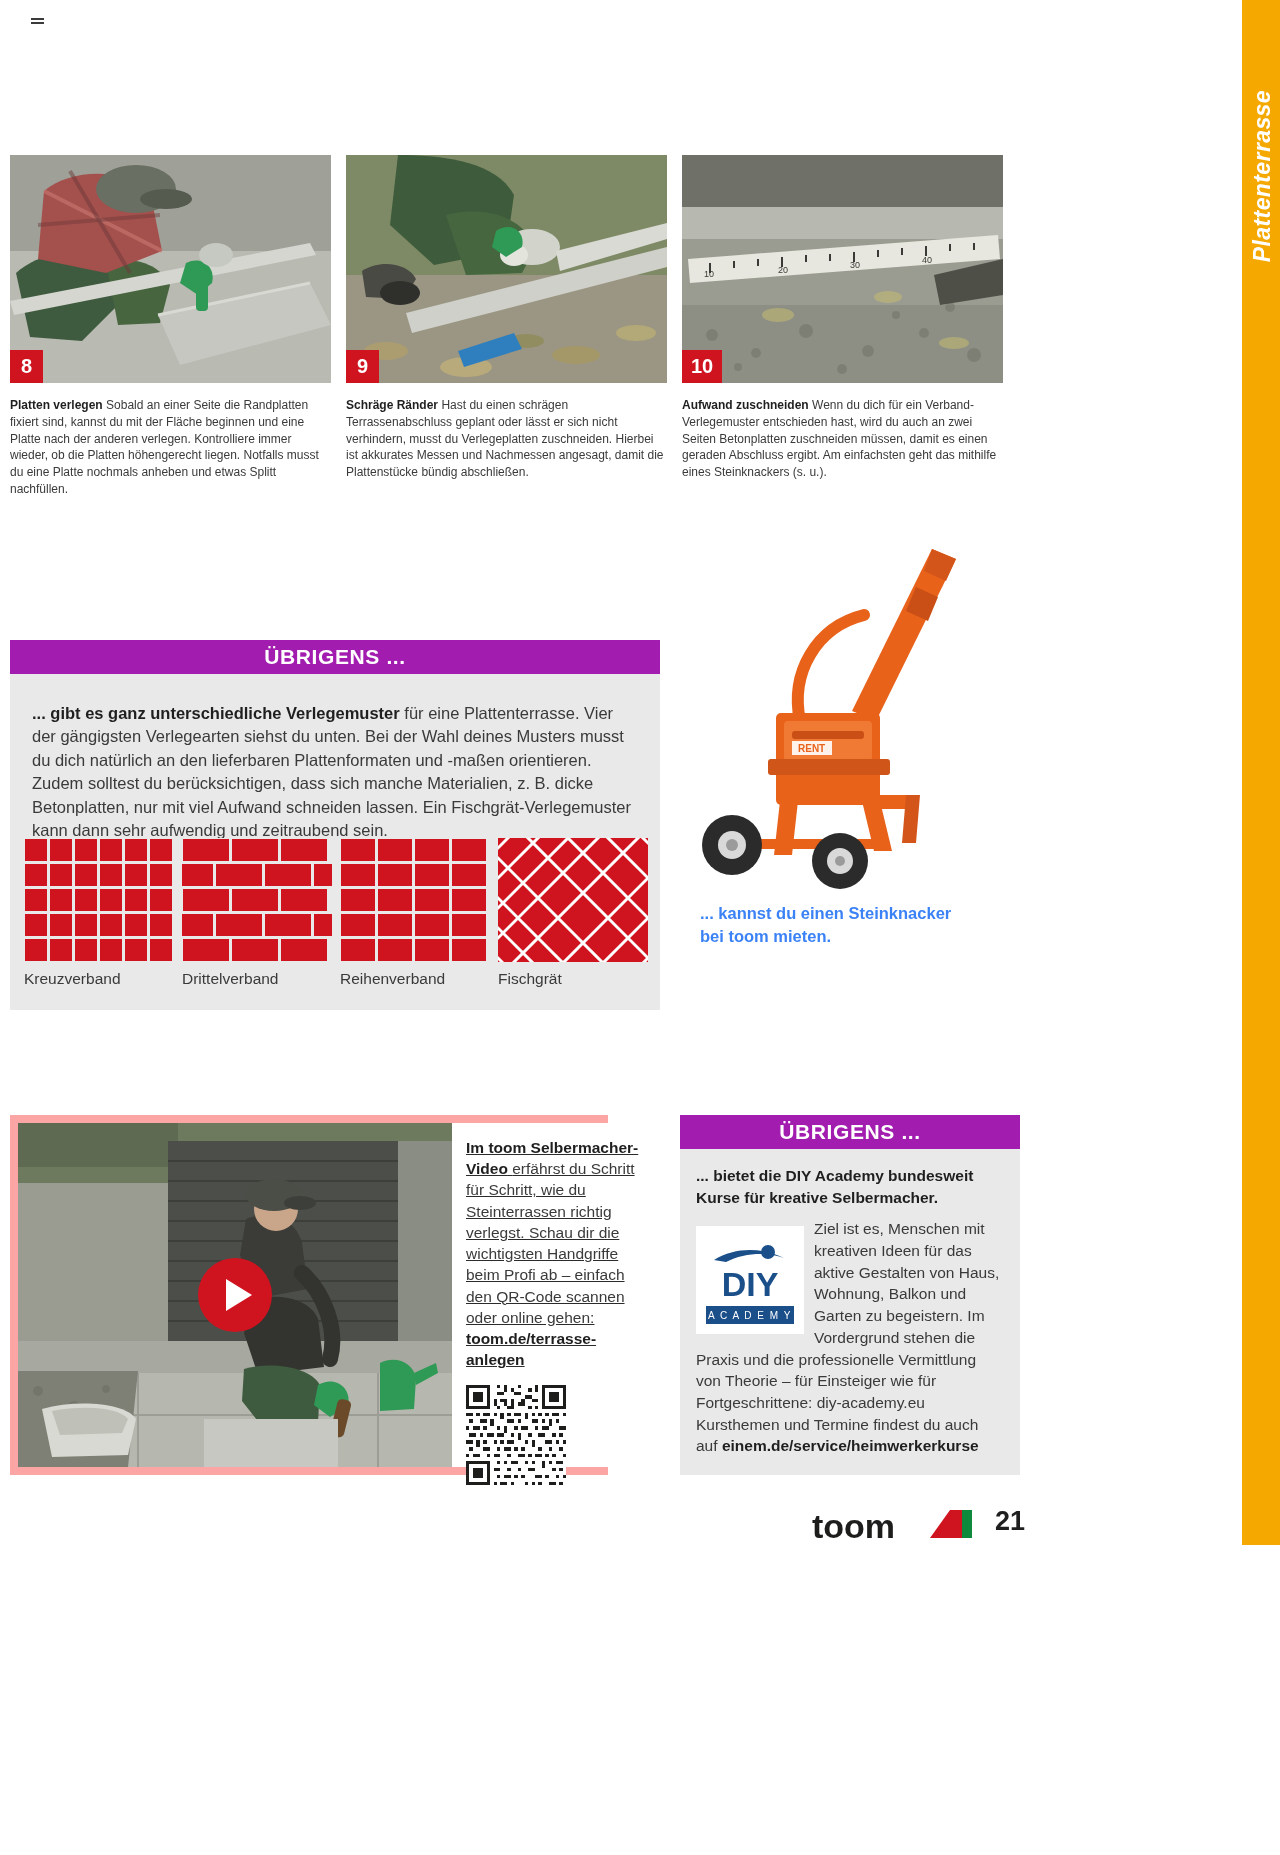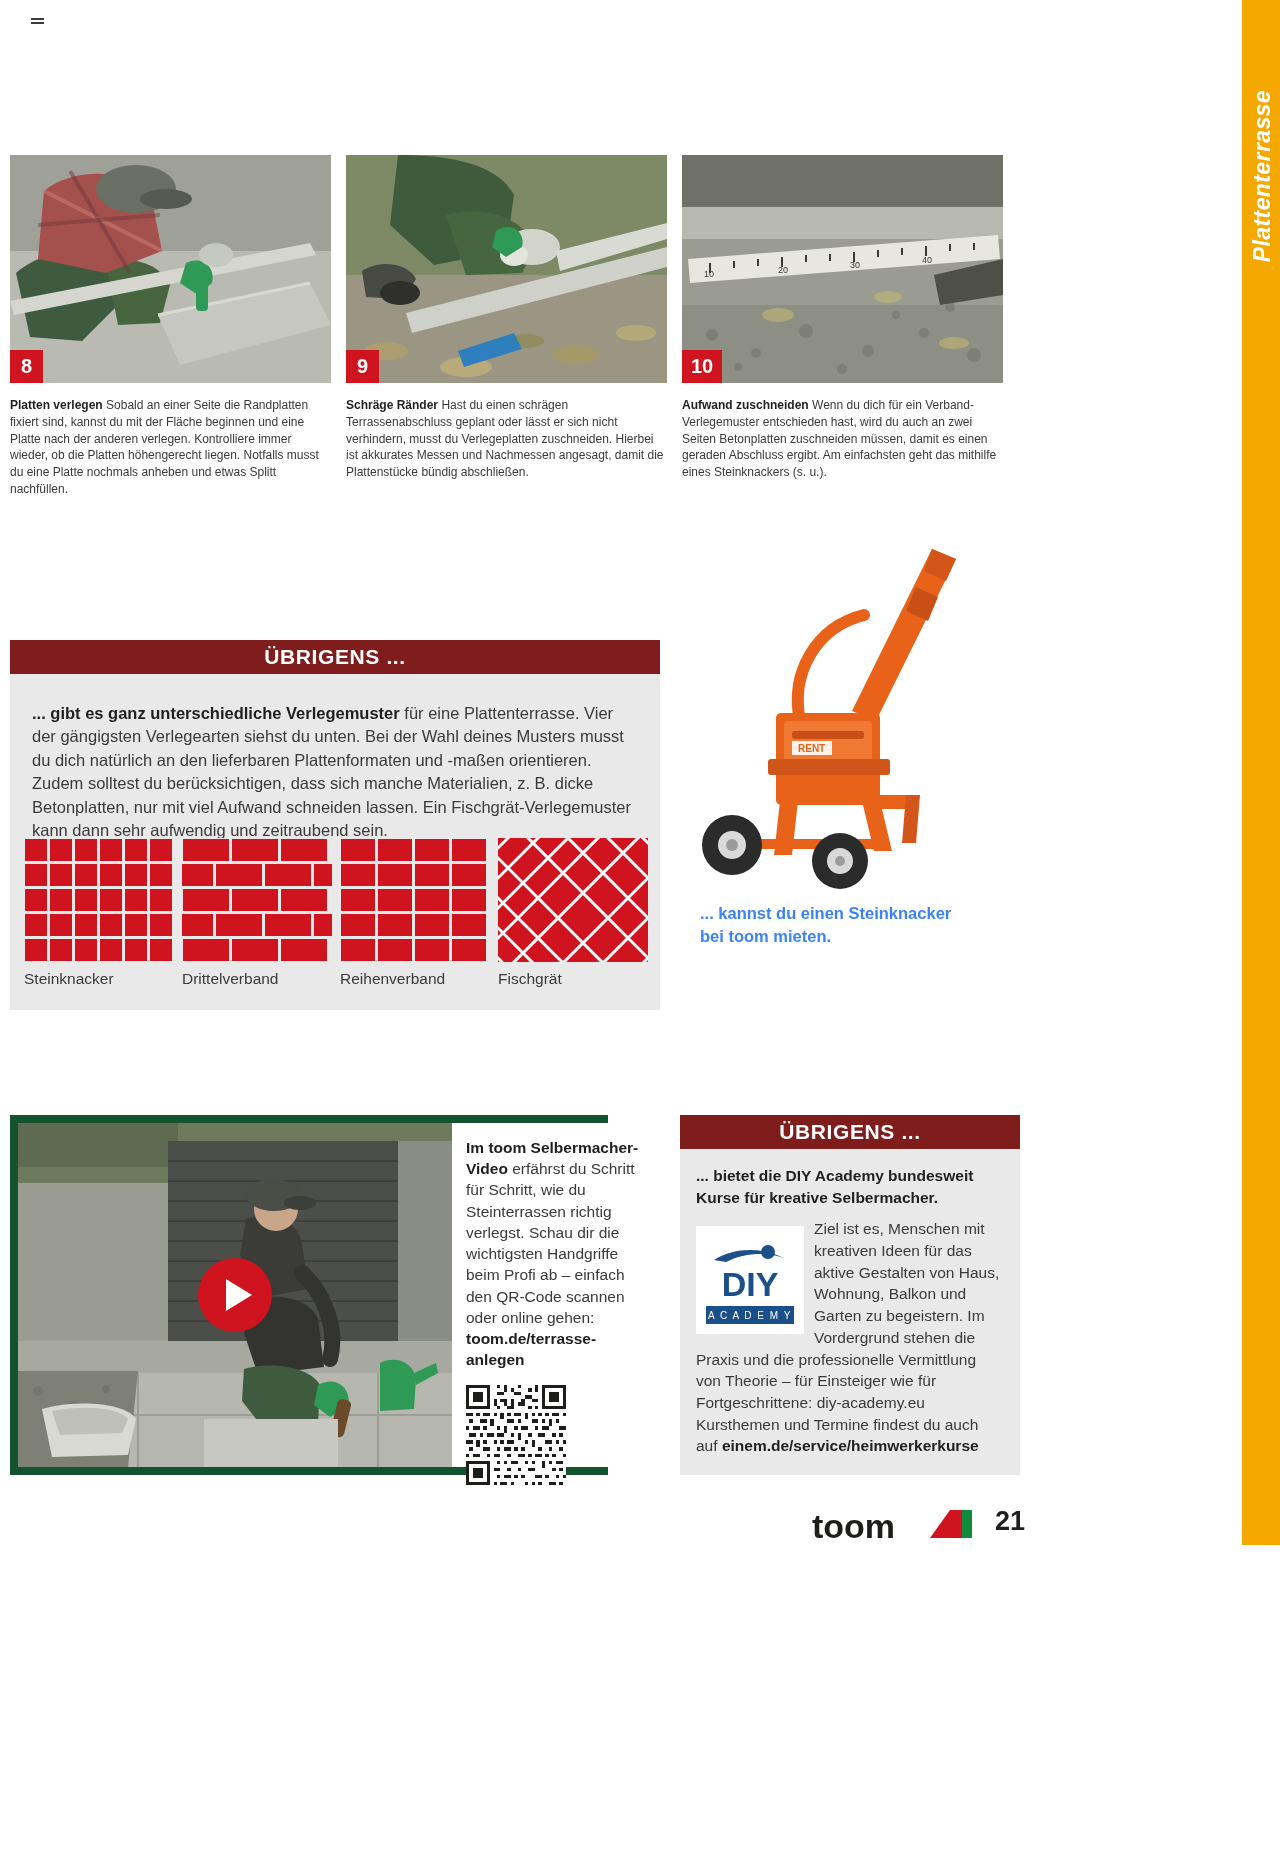--- a/index.html
+++ b/index.html
@@ -74,21 +74,21 @@
   .p2bg{ background:linear-gradient(190deg,#6d7a5c 0%,#7d8a64 28%,#8a8f72 55%,#a9a594 100%); }
   .p3bg{ background:linear-gradient(185deg,#6f7168 0%,#85877d 35%,#9a9b91 70%,#a8a99f 100%); }
   .shape{ position:absolute; }
 
   
   .ubrigens-left{
     position:absolute; left:10px; top:640px; width:650px; height:370px;
     background:#e9e9e9;
   }
   .ub-bar{
-    height:34px; background:#7f1d1d; color:#fff;
+    height:34px; background:#a21caf; color:#fff;
     display:flex; align-items:center; justify-content:center;
     font-weight:bold; font-size:21px; letter-spacing:.6px;
   }
   .ub-body{ padding:28px 22px 0 22px; font-size:16.5px; line-height:1.42; color:#3a3a3a;}
   .ub-body b{ color:#1f1f1f; }
 
   .patterns{
     position:absolute; left:14px; top:198px; width:625px; height:160px;
     display:flex; gap:0;
   }
@@ -102,21 +102,21 @@
   }
   .knacker-text{
     position:absolute; left:700px; top:902px; width:310px;
     font-size:16.5px; line-height:1.42; color:#3a3a3a;
   }
   .knacker-text b{ color:#3b82f6; display:block; margin-bottom:3px;}
 
   
   .video-panel{
     position:absolute; left:10px; top:1115px; width:598px; height:360px;
-    background:#14532d; padding:8px;
+    background:#fca5a5; padding:8px;text-decoration:underline;
   }
   .video-inner{ position:relative; width:634px; height:344px; background:#fff; display:flex;}
   .video-photo{ position:relative; width:434px; height:344px; overflow:hidden;
     background:linear-gradient(180deg,#5c5f56 0%,#72746b 30%,#8e9086 55%,#b9bab2 100%);}
   .play-btn{
     position:absolute; left:50%; top:50%; transform:translate(-50%,-50%);
     width:74px; height:74px; border-radius:50%; background:#cf1420;
     display:flex; align-items:center; justify-content:center;
   }
   .play-btn::after{
@@ -344,21 +344,21 @@
                 <rect x="126" y="76" width="22" height="22"></rect>
               <rect x="1" y="101" width="22" height="22"></rect>
                 <rect x="26" y="101" width="22" height="22"></rect>
                 <rect x="51" y="101" width="22" height="22"></rect>
                 <rect x="76" y="101" width="22" height="22"></rect>
                 <rect x="101" y="101" width="22" height="22"></rect>
                 <rect x="126" y="101" width="22" height="22"></rect>
             </g>
           </svg>
         </div>
-        <div class="pat-label">Steinknacker</div>
+        <div class="pat-label">Kreuzverband</div>
       </div>
 
       <div class="pat-col">
         <div class="pat-sw">
           <svg width="150" height="124" viewBox="0 0 150 124">
             <rect width="150" height="124" fill="#e9e9e9"></rect>
             <g fill="#cf1420">
               <rect x="1" y="1" width="46" height="22"></rect>
                 <rect x="50" y="1" width="46" height="22"></rect>
                 <rect x="99" y="1" width="46" height="22"></rect>

